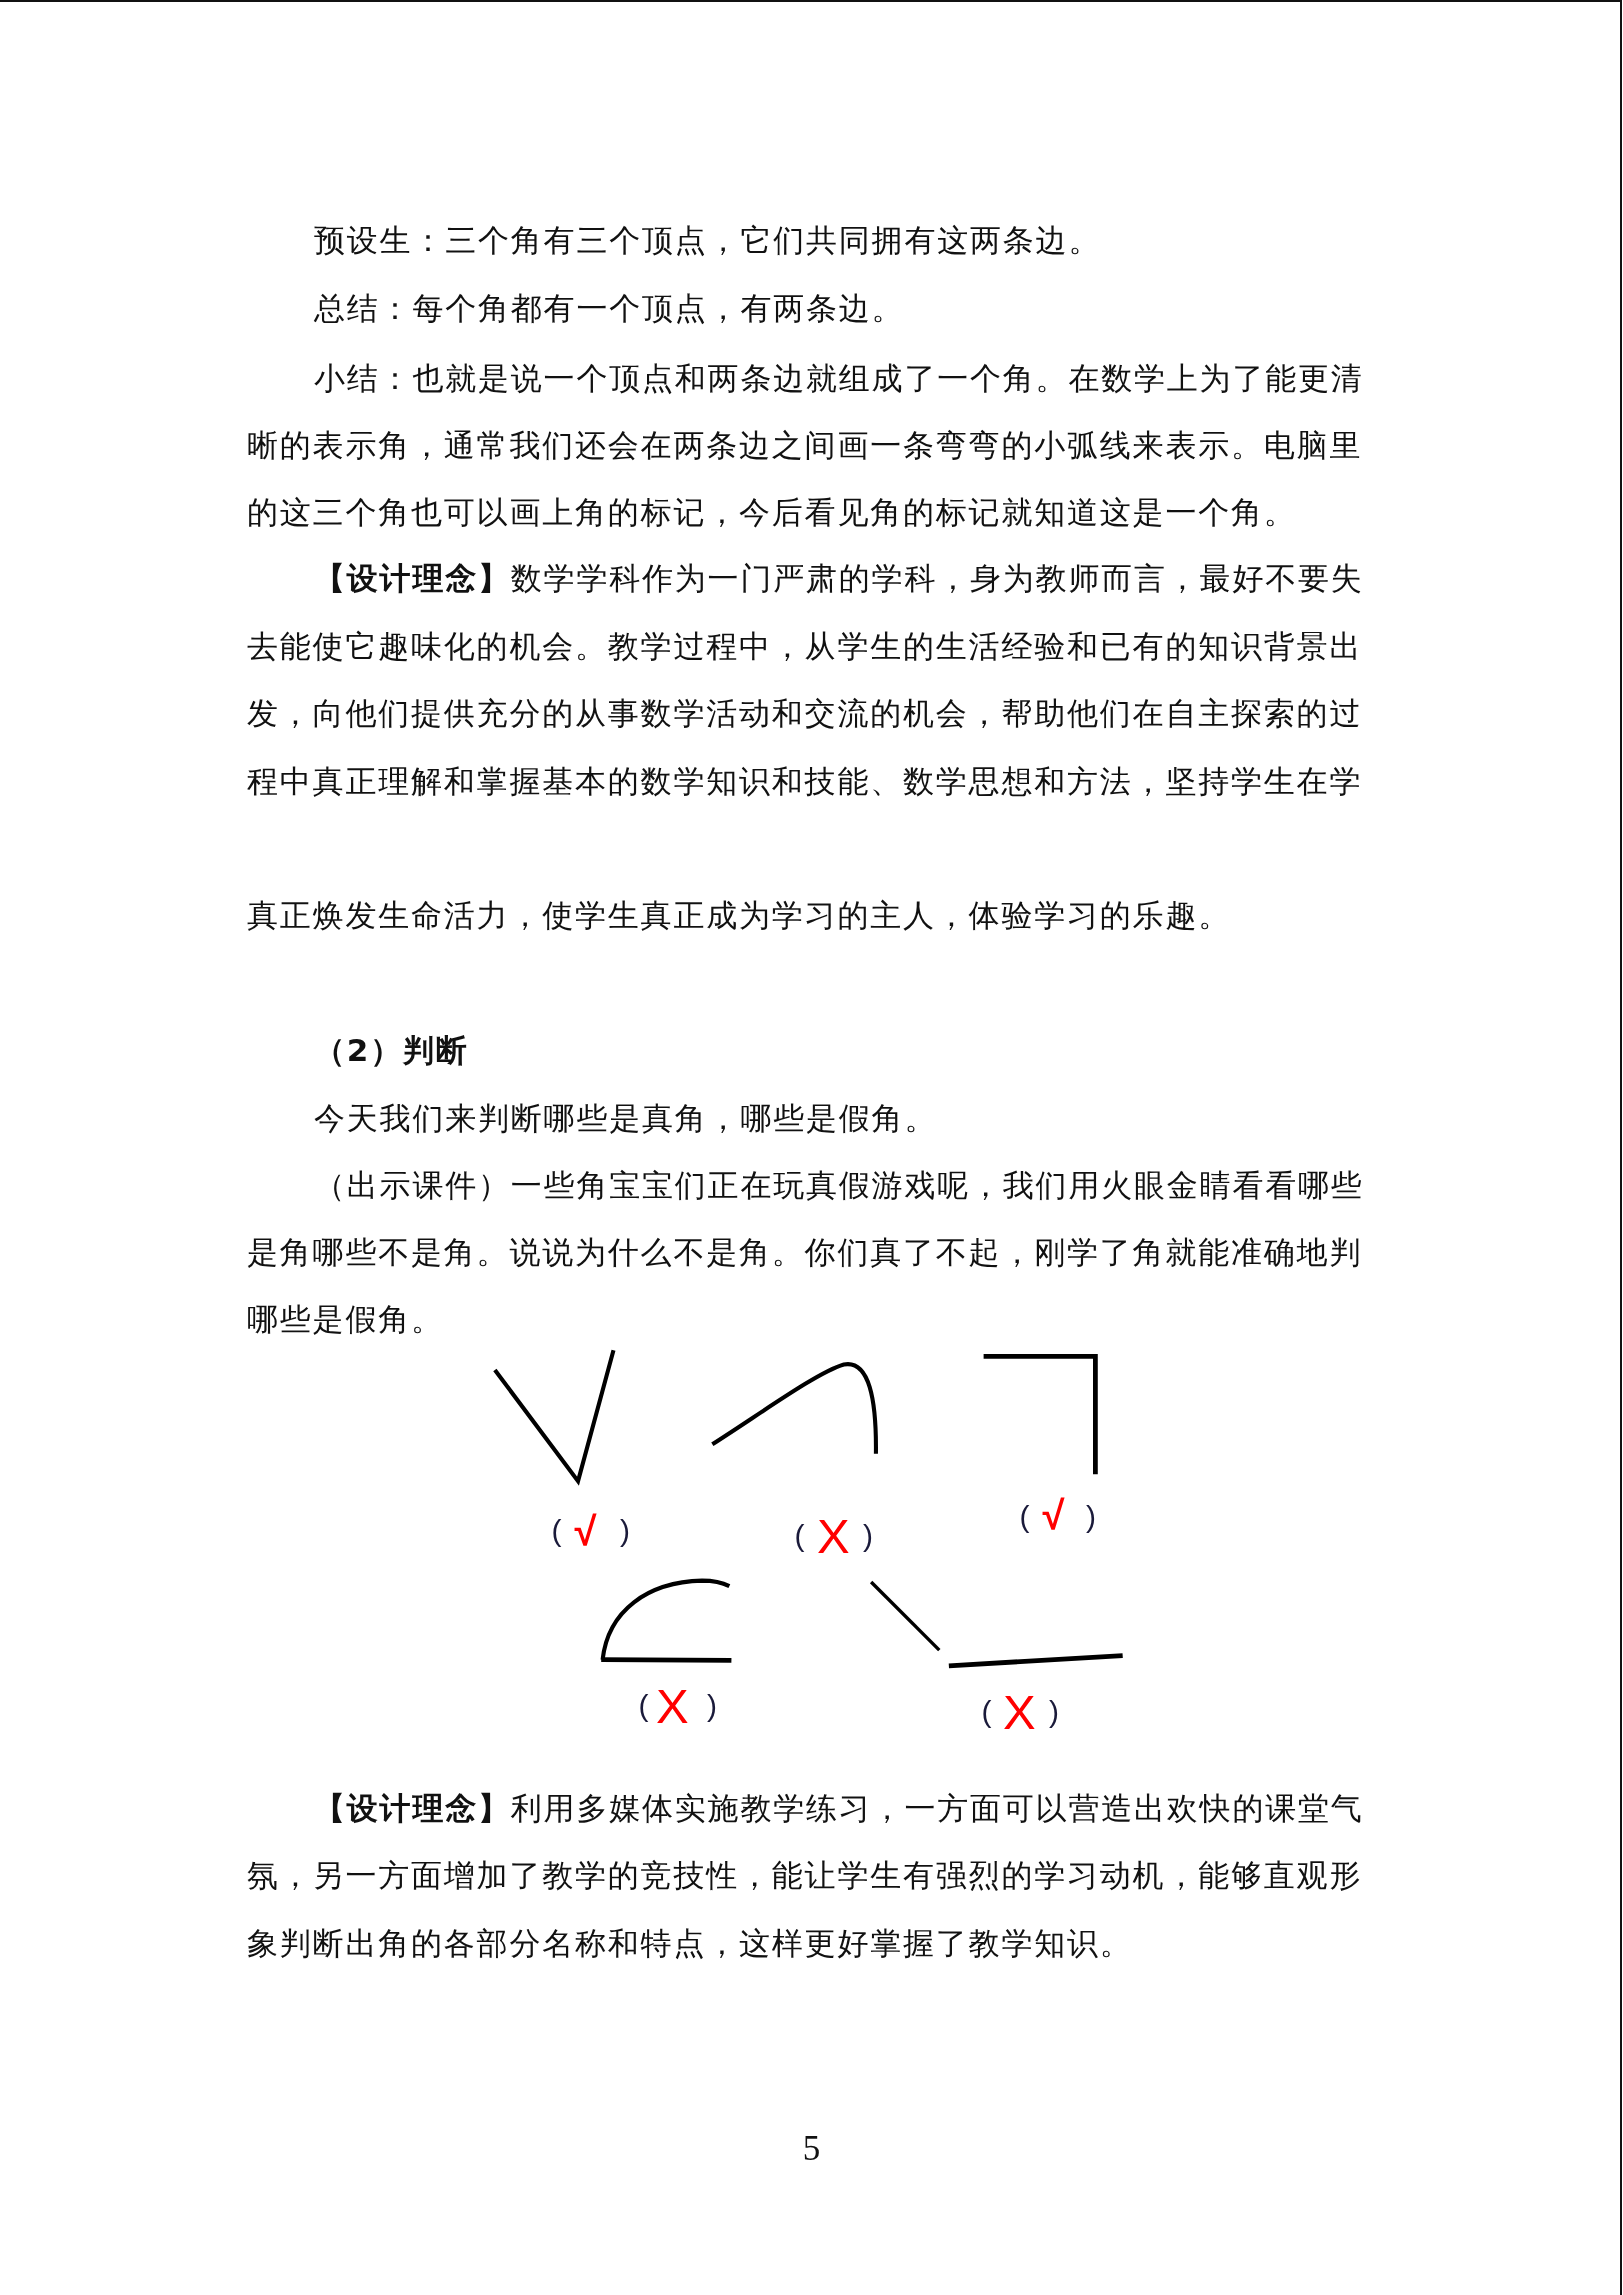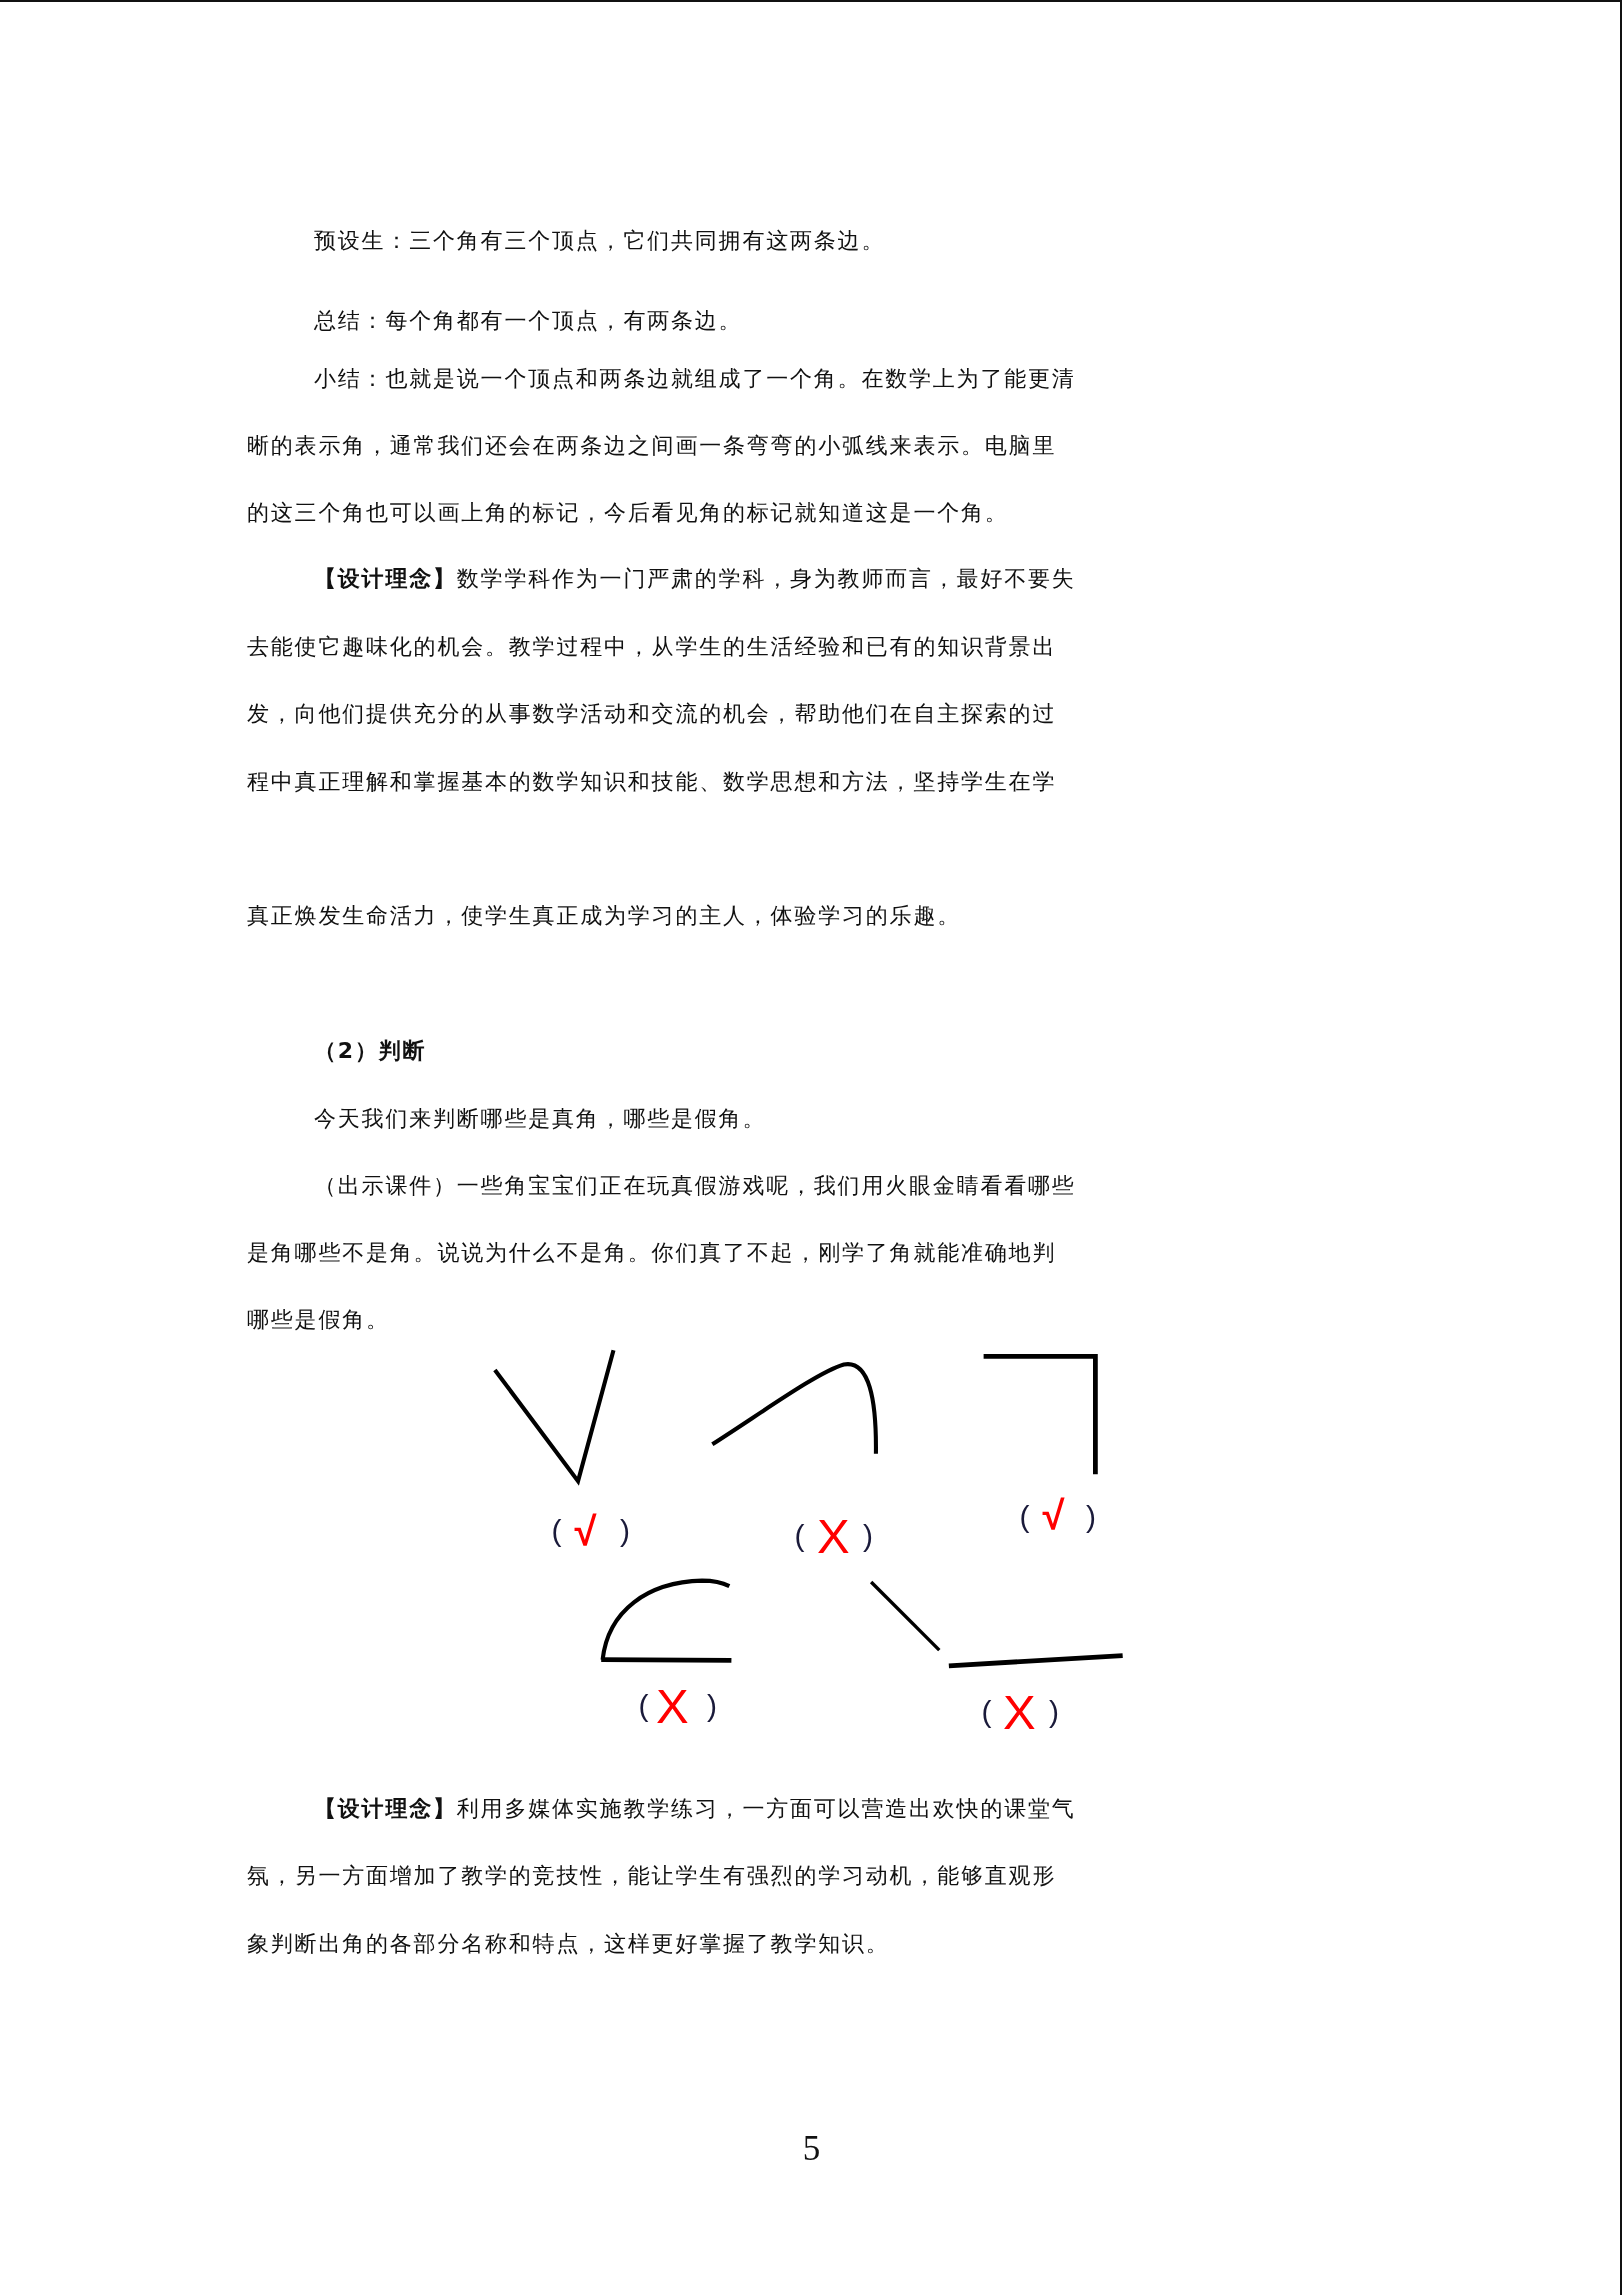--- a/index.html
+++ b/index.html
@@ -5,42 +5,42 @@
   html, body { margin: 0; padding: 0; background: #ffffff; }
   body { width: 1623px; height: 2295px; position: relative; overflow: hidden; }
   .page {
     position: absolute; left: 0; top: 0; width: 1622px; height: 2295px;
     border-top: 2.7px solid #111; border-right: 2px solid #111; box-sizing: border-box;
     background: #fff;
   }
   .line {
     position: absolute; left: 247px; width: 1111px;
     font-family: "DejaVu Serif", "Liberation Serif", serif;
-    font-size: 22px; line-height: 41px; color: #111;
+    font-size: 31px; line-height: 41px; color: #111;
     white-space: nowrap; letter-spacing: 1.8px;
   }
   .indent { left: 314px; width: 1045px; }
   .bold { font-family: "DejaVu Sans", "Liberation Sans", sans-serif; font-weight: bold; }
   .tag { font-family: "DejaVu Sans", "Liberation Sans", sans-serif; font-weight: bold; }
   .page-number {
     position: absolute; left: 0; width: 1623px; top: 2127px; text-align: center;
     font-family: "Liberation Serif", "DejaVu Serif", serif; font-size: 35px; color: #111;
   }
   .figure { position: absolute; left: 0; top: 0; width: 1623px; height: 2295px; pointer-events: none; }
   .figure svg { position: absolute; left: 0; top: 0; }
   .mark-label { font-family: "Liberation Sans", "DejaVu Sans", sans-serif; }
 </style>
 </head>
 <body>
 
 <div class="page">
 
   <div class="line indent" style="top:218px">预设生：三个角有三个顶点，它们共同拥有这两条边。</div>
 
-  <div class="line indent" style="top:298px">总结：每个角都有一个顶点，有两条边。</div>
+  <div class="line indent" style="top:286px">总结：每个角都有一个顶点，有两条边。</div>
 
   <div class="line indent" style="top:356px">小结：也就是说一个顶点和两条边就组成了一个角。在数学上为了能更清</div>
   <div class="line" style="top:423px">晰的表示角，通常我们还会在两条边之间画一条弯弯的小弧线来表示。电脑里</div>
   <div class="line" style="top:490px">的这三个角也可以画上角的标记，今后看见角的标记就知道这是一个角。</div>
 
   <div class="line indent" style="top:556px">
     <span class="tag">【设计理念】</span><span>数学学科作为一门严肃的学科，身为教师而言，最好不要失</span>
   </div>
   <div class="line" style="top:624px">去能使它趣味化的机会。教学过程中，从学生的生活经验和已有的知识背景出</div>
   <div class="line" style="top:691px">发，向他们提供充分的从事数学活动和交流的机会，帮助他们在自主探索的过</div>

